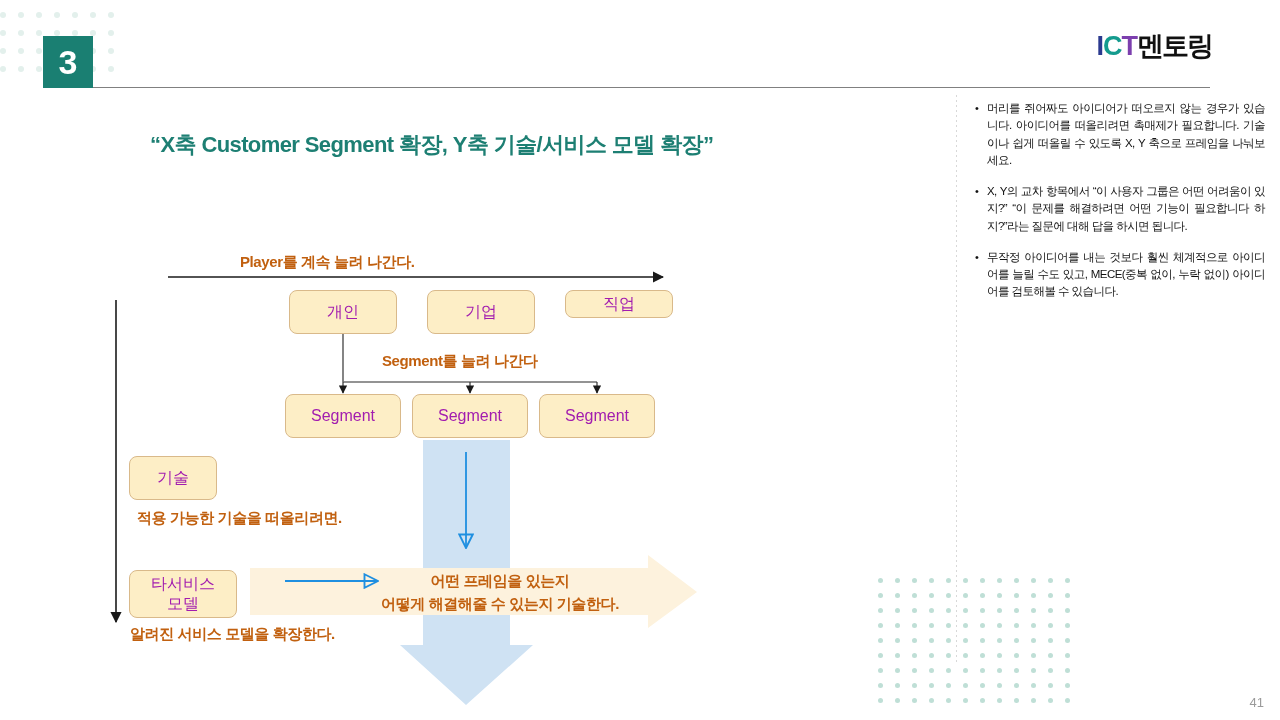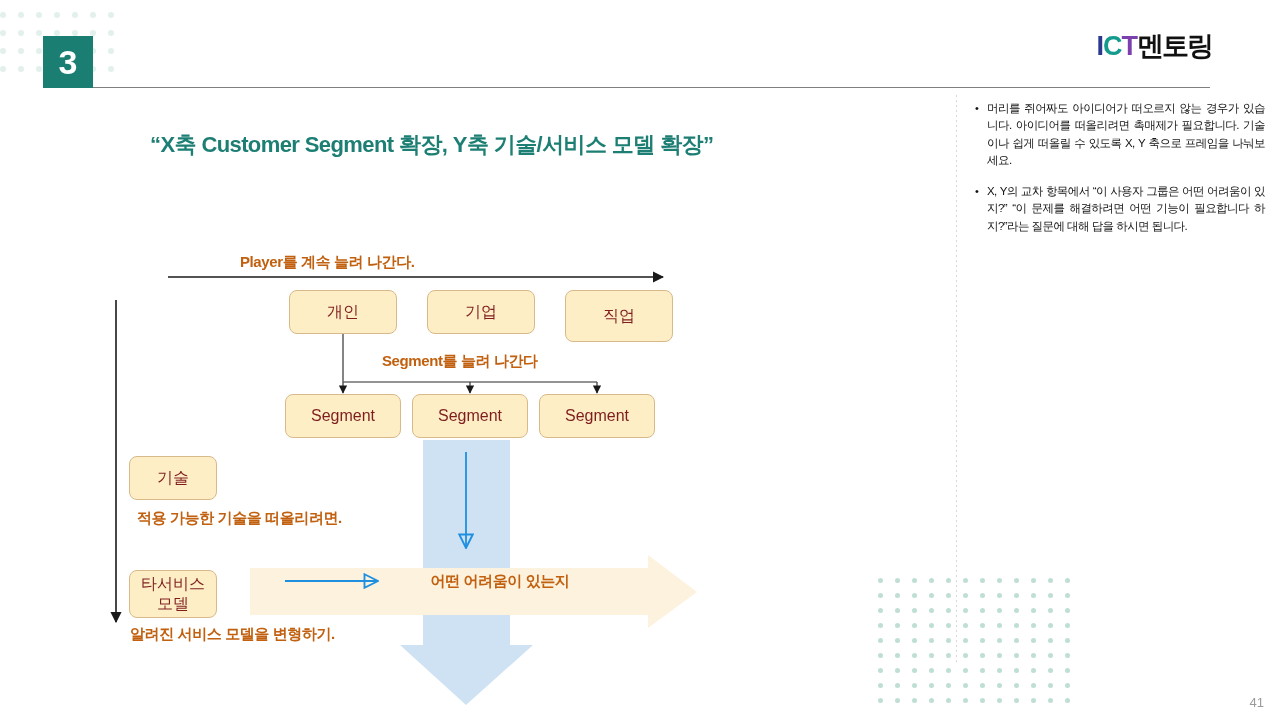--- a/index.html
+++ b/index.html
@@ -110,21 +110,21 @@
 
   .nodebox {
     position: absolute;
     background: #fdeec6;
     border: 1px solid #d9b98a;
     border-radius: 8px;
     display: flex;
     align-items: center;
     justify-content: center;
     text-align: center;
-    color: #7f1d1d;
+    color: #a21caf;
     font-size: 16px;
     line-height: 1.25;
     box-sizing: border-box;
   }
 
   .axis-caption {
     position: absolute;
     color: #c1600f;
     font-weight: bold;
     font-size: 15px;
@@ -379,51 +379,53 @@
 
     <div class="axis-caption" style="left:240px; top:253px;">Player를 계속 늘려 나간다.</div>
     <div class="axis-caption" style="left:382px; top:352px;">Segment를 늘려 나간다</div>
 
     <div class="nodebox" style="left:289px; top:290px; width:108px; height:44px;">
       <span>개인</span>
     </div>
     <div class="nodebox" style="left:427px; top:290px; width:108px; height:44px;">
       <span>기업</span>
     </div>
-    <div class="nodebox" style="left:565px; top:290px; width:108px; height:52px;">
+    <div class="nodebox" style="left:565px; top:290px; width:108px; height:28px;">
       <span>직업</span>
     </div>
 
     <div class="nodebox" style="left:285px; top:394px; width:116px; height:44px;">
       <span>Segment</span>
     </div>
     <div class="nodebox" style="left:412px; top:394px; width:116px; height:44px;">
       <span>Segment</span>
     </div>
     <div class="nodebox" style="left:539px; top:394px; width:116px; height:44px;">
       <span>Segment</span>
     </div>
 
     <div class="nodebox" style="left:129px; top:456px; width:88px; height:44px;">
       <span>기술</span>
     </div>
-    <div class="nodebox" style="left:129px; top:570px; width:88px; height:48px; white-space:pre-line;">
+    <div class="nodebox" style="left:129px; top:570px; width:108px; height:48px; white-space:pre-line;">
       <span style="white-space:pre-line;">타서비스
 모델</span>
     </div>
 
     <div class="axis-caption" style="left:137px; top:509px;">적용 가능한 기술을 떠올리려면.</div>
-    <div class="axis-caption" style="left:130px; top:625px;">알려진 서비스 모델을 변형하기.</div>
+    <div class="axis-caption" style="left:130px; top:625px;">알려진 서비스 모델을 확장한다.</div>
 
     <div class="flow-caption" style="left:340px; top:570px; width:320px;">
-      <div>어떤 어려움이 있는지</div>
+      <div>어떤 프레임을 있는지</div>
+      <div>어떻게 해결해줄 수 있는지 기술한다.</div>
     </div>
   </div>
 
   <div id="panel-divider"></div>
 
   <div id="notes">
     <div class="note">머리를 쥐어짜도 아이디어가 떠오르지 않는 경우가 있습니다. 아이디어를 떠올리려면 촉매제가 필요합니다. 기술이나 쉽게 떠올릴 수 있도록 X, Y 축으로 프레임을 나눠보세요.</div>
     <div class="note">X, Y의 교차 항목에서 “이 사용자 그룹은 어떤 어려움이 있지?” “이 문제를 해결하려면 어떤 기능이 필요합니다 하지?”라는 질문에 대해 답을 하시면 됩니다.</div>
+    <div class="note">무작정 아이디어를 내는 것보다 훨씬 체계적으로 아이디어를 늘릴 수도 있고, MECE(중복 없이, 누락 없이) 아이디어를 검토해볼 수 있습니다.</div>
   </div>
 
   <div id="page-number">41</div>
 </div>
 
 </body></html>

